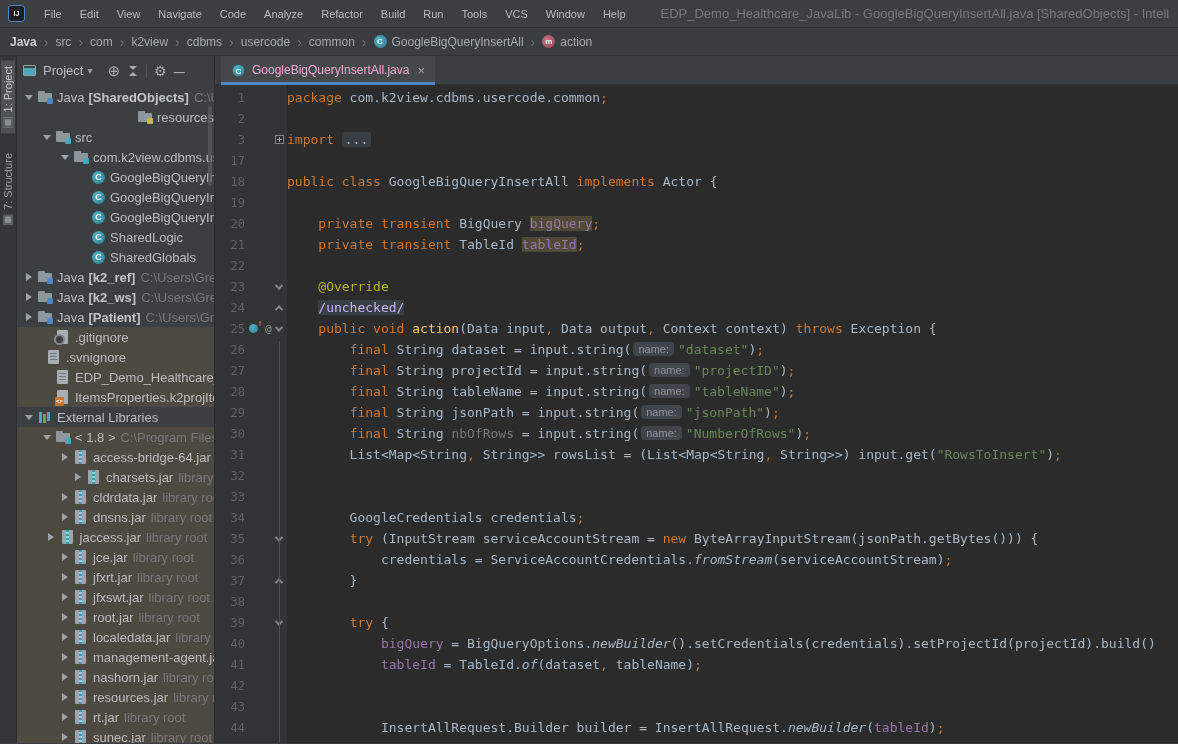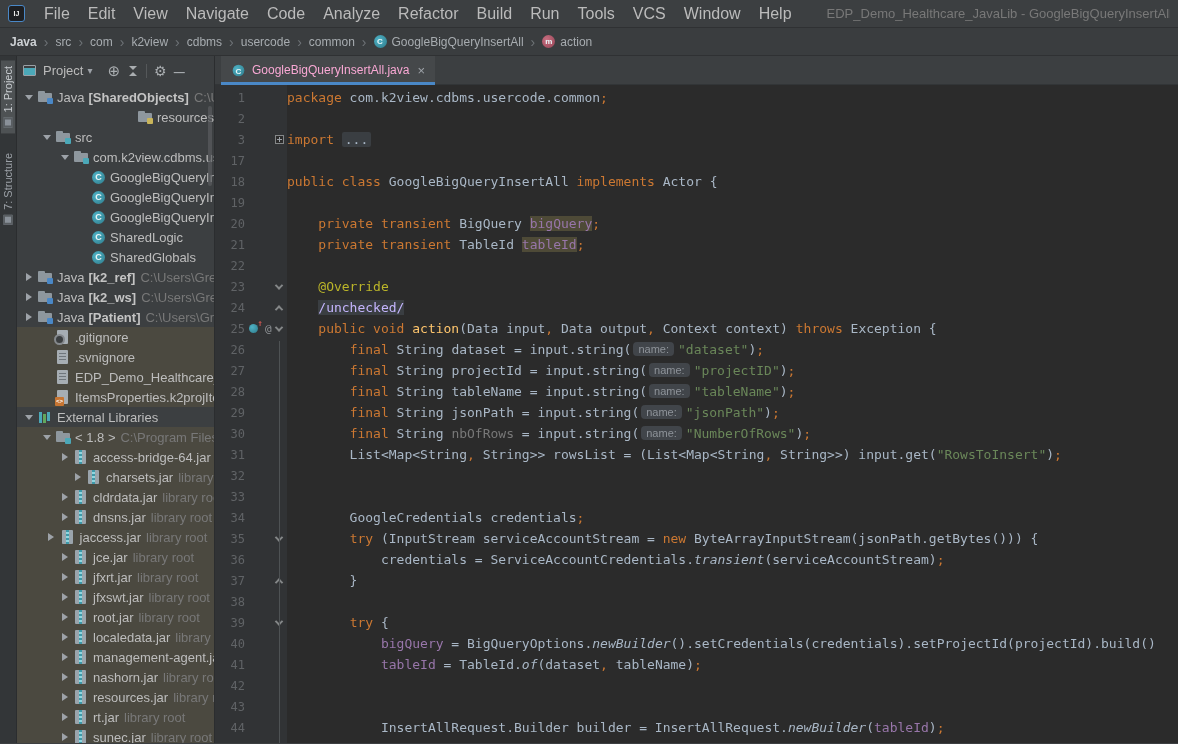--- a/index.html
+++ b/index.html
@@ -3,21 +3,21 @@
 <meta charset="utf-8">
 <style>
   * { margin:0; padding:0; box-sizing:border-box; }
   html,body { background:#1e1f22; }
   .app { width:1178px; height:744px; background:#3C3F41; font-family:"Liberation Sans",sans-serif; color:#BBBBBB; overflow:hidden; position:relative; }
 
   
   .menubar { height:28px; display:flex; align-items:center; padding:0 8px; background:#3C3F41; border-bottom:1px solid #2F3133; white-space:nowrap; }
   .logo { width:17px; height:17px; border:1px solid #4A88C7; border-radius:3px; background:#1E1F22; color:#EDEDED; font-size:7px; font-weight:bold; display:flex; align-items:center; justify-content:center; margin-right:10px; flex:none; }
   .menu-items { display:flex; }
-  .menu-item { padding:4px 9px; font-size:16px; color:#BBBBBB; cursor:default; }
+  .menu-item { padding:4px 9px; font-size:11px; color:#BBBBBB; cursor:default; }
   .win-title { margin-left:26px; font-size:13px; color:#787878; overflow:hidden; text-overflow:clip; }
 
   
   .breadcrumbs { height:28px; display:flex; align-items:center; padding:0 10px; background:#3A3D3F; border-bottom:1px solid #2F3133; }
   .crumb-items { display:flex; align-items:center; }
   .crumb-item { display:flex; align-items:center; font-size:12px; color:#A7ACB0; }
   .crumb-label.bold { font-weight:bold; color:#CDD1D4; }
   .crumb-sep { margin:0 7px; color:#6E7377; font-size:12px; }
   .crumb-sep::before { content:"›"; font-size:14px; }
   .crumb-ico { width:13px; height:13px; border-radius:50%; margin-right:5px; display:flex; align-items:center; justify-content:center; font-size:8px; font-weight:bold; color:#EAF6F8; flex:none; }
@@ -298,21 +298,21 @@
             </span>
             <span class="t-label">Java</span>
             <span class="t-bold">[Patient]</span>
             <span class="t-path">C:\Users\Greg</span>
           </div>
           <div class="tree-row olive" style="padding-left: 22px;">
             <span class="tarr"></span>
             <span class="ticon icon-fileignore"></span>
             <span class="t-label">.gitignore</span>
           </div>
-          <div class="tree-row olive" style="padding-left: 22px;">
+          <div class="tree-row olive" style="padding-left: 13px;">
             <span class="tarr"></span>
             <span class="ticon icon-filetext"></span>
             <span class="t-label">.svnignore</span>
           </div>
           <div class="tree-row olive" style="padding-left: 22px;">
             <span class="tarr"></span>
             <span class="ticon icon-filetext"></span>
             <span class="t-label">EDP_Demo_Healthcare_JavaLib</span>
           </div>
           <div class="tree-row olive" style="padding-left: 22px;">
@@ -450,21 +450,21 @@
             <div class="code-row"><span class="gutter"><span class="ln">26</span><span class="gicons"></span><span class="gfold"></span></span><span class="code-text"><span class="st">        </span><span class="sk">final</span><span class="st"> String dataset = input.string(</span><span class="sh">name:</span><span class="ss">"dataset"</span><span class="st">)</span><span class="sk">;</span></span></div>
             <div class="code-row"><span class="gutter"><span class="ln">27</span><span class="gicons"></span><span class="gfold"></span></span><span class="code-text"><span class="st">        </span><span class="sk">final</span><span class="st"> String projectId = input.string(</span><span class="sh">name:</span><span class="ss">"projectID"</span><span class="st">)</span><span class="sk">;</span></span></div>
             <div class="code-row"><span class="gutter"><span class="ln">28</span><span class="gicons"></span><span class="gfold"></span></span><span class="code-text"><span class="st">        </span><span class="sk">final</span><span class="st"> String tableName = input.string(</span><span class="sh">name:</span><span class="ss">"tableName"</span><span class="st">)</span><span class="sk">;</span></span></div>
             <div class="code-row"><span class="gutter"><span class="ln">29</span><span class="gicons"></span><span class="gfold"></span></span><span class="code-text"><span class="st">        </span><span class="sk">final</span><span class="st"> String jsonPath = input.string(</span><span class="sh">name:</span><span class="ss">"jsonPath"</span><span class="st">)</span><span class="sk">;</span></span></div>
             <div class="code-row"><span class="gutter"><span class="ln">30</span><span class="gicons"></span><span class="gfold"></span></span><span class="code-text"><span class="st">        </span><span class="sk">final</span><span class="st"> String </span><span class="sg">nbOfRows</span><span class="st"> = input.string(</span><span class="sh">name:</span><span class="ss">"NumberOfRows"</span><span class="st">)</span><span class="sk">;</span></span></div>
             <div class="code-row"><span class="gutter"><span class="ln">31</span><span class="gicons"></span><span class="gfold"></span></span><span class="code-text"><span class="st">        List&lt;Map&lt;String</span><span class="sk">,</span><span class="st"> String&gt;&gt; rowsList = (List&lt;Map&lt;String</span><span class="sk">,</span><span class="st"> String&gt;&gt;) input.get(</span><span class="ss">"RowsToInsert"</span><span class="st">)</span><span class="sk">;</span></span></div>
             <div class="code-row"><span class="gutter"><span class="ln">32</span><span class="gicons"></span><span class="gfold"></span></span><span class="code-text"></span></div>
             <div class="code-row"><span class="gutter"><span class="ln">33</span><span class="gicons"></span><span class="gfold"></span></span><span class="code-text"></span></div>
             <div class="code-row"><span class="gutter"><span class="ln">34</span><span class="gicons"></span><span class="gfold"></span></span><span class="code-text"><span class="st">        GoogleCredentials credentials</span><span class="sk">;</span></span></div>
             <div class="code-row"><span class="gutter"><span class="ln">35</span><span class="gicons"></span><span class="gfold"><span class="fm-down"></span></span></span><span class="code-text"><span class="st">        </span><span class="sk">try</span><span class="st"> (InputStream serviceAccountStream = </span><span class="sk">new</span><span class="st"> ByteArrayInputStream(jsonPath.getBytes())) {</span></span></div>
-            <div class="code-row"><span class="gutter"><span class="ln">36</span><span class="gicons"></span><span class="gfold"></span></span><span class="code-text"><span class="st">            credentials = ServiceAccountCredentials.</span><span class="si">transient</span><span class="st">(serviceAccountStream)</span><span class="sk">;</span></span></div>
+            <div class="code-row"><span class="gutter"><span class="ln">36</span><span class="gicons"></span><span class="gfold"></span></span><span class="code-text"><span class="st">            credentials = ServiceAccountCredentials.</span><span class="si">fromStream</span><span class="st">(serviceAccountStream)</span><span class="sk">;</span></span></div>
             <div class="code-row"><span class="gutter"><span class="ln">37</span><span class="gicons"></span><span class="gfold"><span class="fm-up"></span></span></span><span class="code-text"><span class="st">        }</span></span></div>
             <div class="code-row"><span class="gutter"><span class="ln">38</span><span class="gicons"></span><span class="gfold"></span></span><span class="code-text"></span></div>
             <div class="code-row"><span class="gutter"><span class="ln">39</span><span class="gicons"></span><span class="gfold"><span class="fm-down"></span></span></span><span class="code-text"><span class="st">        </span><span class="sk">try</span><span class="st"> {</span></span></div>
             <div class="code-row"><span class="gutter"><span class="ln">40</span><span class="gicons"></span><span class="gfold"></span></span><span class="code-text"><span class="st">            </span><span class="sf">bigQuery</span><span class="st"> = BigQueryOptions.</span><span class="si">newBuilder</span><span class="st">().setCredentials(credentials).setProjectId(projectId).build()</span></span></div>
             <div class="code-row"><span class="gutter"><span class="ln">41</span><span class="gicons"></span><span class="gfold"></span></span><span class="code-text"><span class="st">            </span><span class="sf">tableId</span><span class="st"> = TableId.</span><span class="si">of</span><span class="st">(dataset</span><span class="sk">,</span><span class="st"> tableName)</span><span class="sk">;</span></span></div>
             <div class="code-row"><span class="gutter"><span class="ln">42</span><span class="gicons"></span><span class="gfold"></span></span><span class="code-text"></span></div>
             <div class="code-row"><span class="gutter"><span class="ln">43</span><span class="gicons"></span><span class="gfold"></span></span><span class="code-text"></span></div>
             <div class="code-row"><span class="gutter"><span class="ln">44</span><span class="gicons"></span><span class="gfold"></span></span><span class="code-text"><span class="st">            InsertAllRequest.Builder builder = InsertAllRequest.</span><span class="si">newBuilder</span><span class="st">(</span><span class="sf">tableId</span><span class="st">)</span><span class="sk">;</span></span></div>
           </div>
         <div class="fold-guide"></div>

